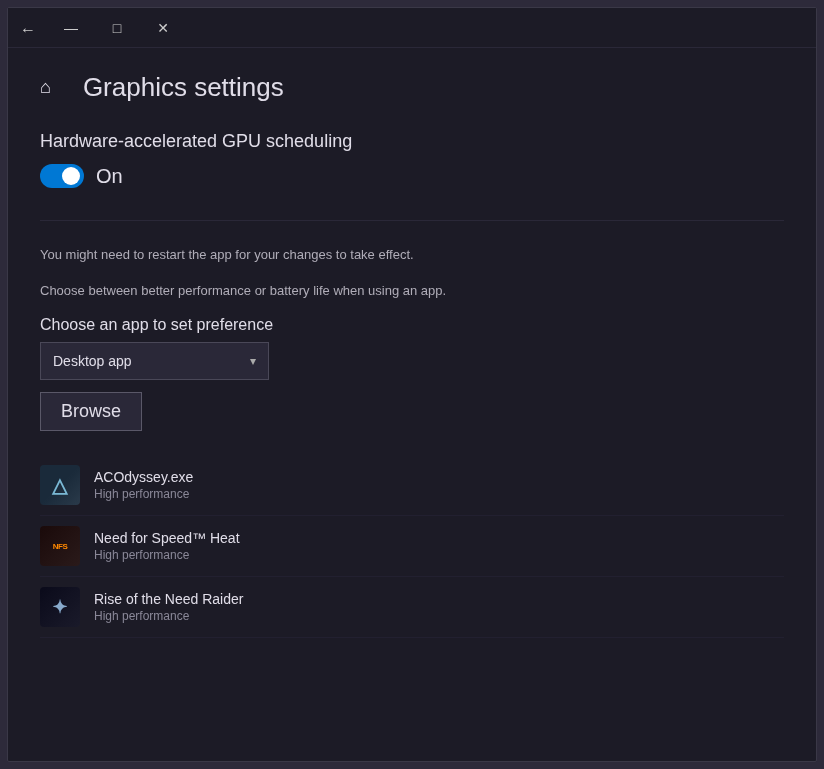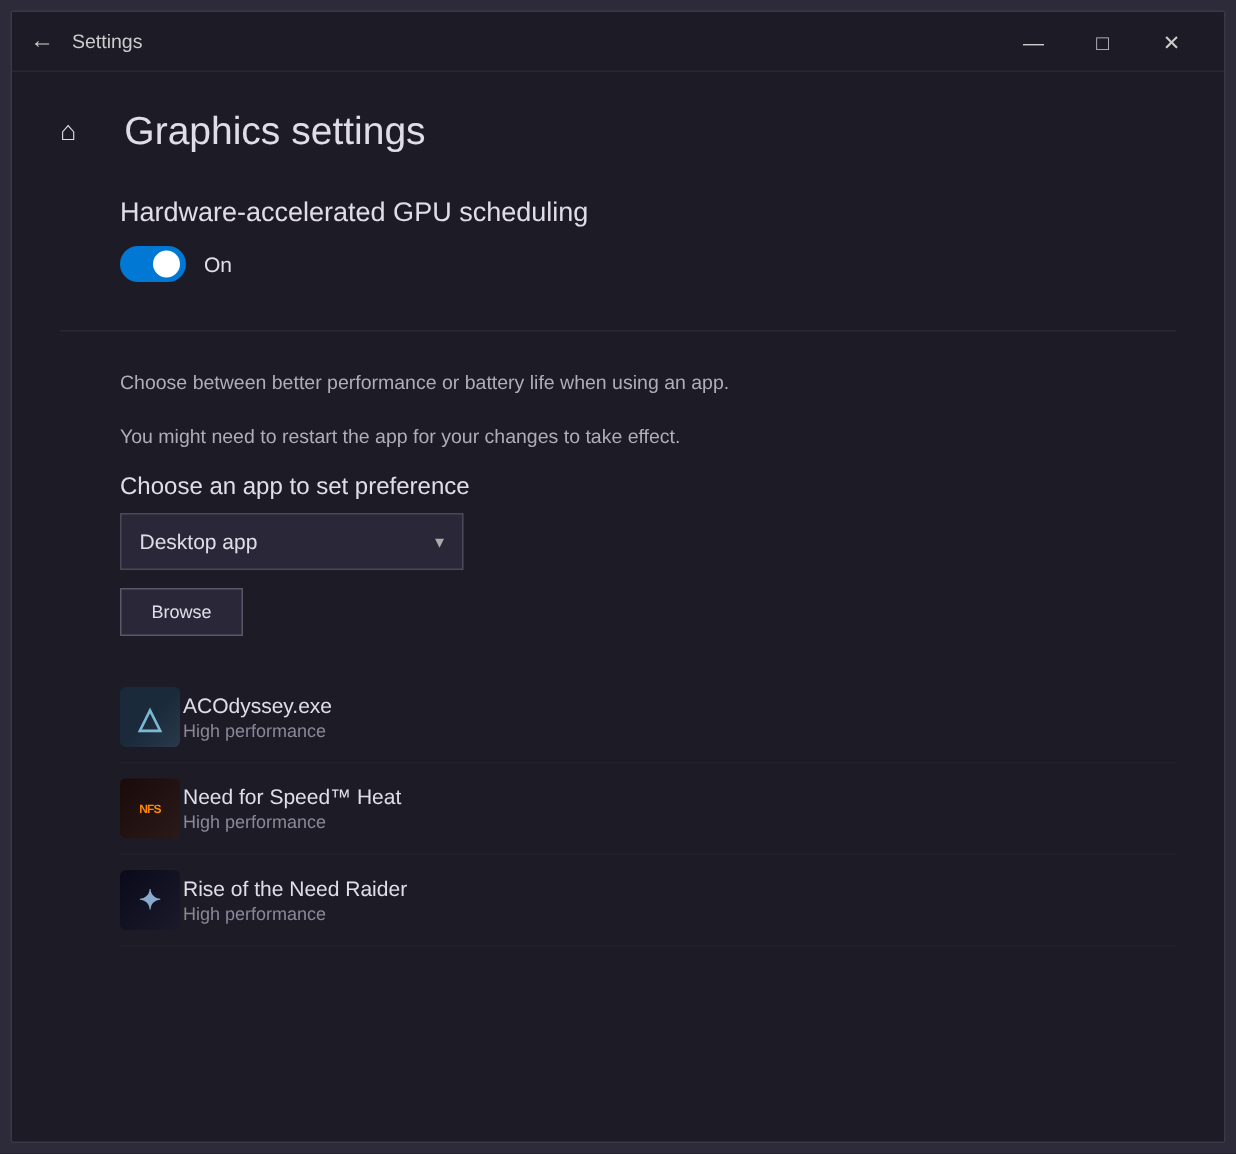--- a/index.html
+++ b/index.html
@@ -93,21 +93,20 @@
     .page-title {
       font-size: 26px;
       font-weight: 300;
       color: #e0dde8;
       margin-left: 16px;
     }
 
     
     .section {
       margin-bottom: 32px;
-      margin-left: 40px;
     }
 
     .section-title {
       font-size: 18px;
       font-weight: 400;
       color: #e0dde8;
       margin-bottom: 12px;
     }
 
     .section-desc {
@@ -143,21 +142,21 @@
       position: absolute;
       top: 3px;
       left: 22px;
       width: 18px;
       height: 18px;
       background: white;
       border-radius: 50%;
     }
 
     .toggle-label {
-      font-size: 14px;
+      font-size: 20px;
       color: #e0dde8;
     }
 
     
     .divider {
       border: none;
       border-top: 1px solid #2a2838;
       margin: 4px 0 24px 0;
     }
 
@@ -186,38 +185,38 @@
     .dropdown-arrow {
       font-size: 12px;
       color: #aaa;
     }
 
     
     .browse-btn {
       background: #2a2838;
       border: 1px solid #5a5868;
       color: #e0dde8;
-      font-size: 12px;
+      font-size: 18px;
       padding: 8px 20px;
       cursor: pointer;
       margin-bottom: 24px;
     }
 
     
     .app-list {
       display: flex;
       flex-direction: column;
       gap: 0;
     }
 
     .app-item {
       display: flex;
       align-items: center;
       padding: 10px 0;
-      gap: 2px;
+      gap: 14px;
       border-bottom: 1px solid #222030;
     }
 
     .app-icon {
       width: 40px;
       height: 40px;
       border-radius: 4px;
       flex-shrink: 0;
       display: flex;
       align-items: center;
@@ -303,21 +302,20 @@
       background: #3a3848;
     }
   </style>
 </head>
 <body>
 
 <div class="window">
 
   <div class="titlebar">
     <button class="titlebar-back">←</button>
-    <span class="titlebar-title">Settings</span>
     <div class="titlebar-controls">
       <button class="titlebar-btn">—</button>
       <button class="titlebar-btn">□</button>
       <button class="titlebar-btn close">✕</button>
     </div>
   </div>
 
   <div class="content">
 
     <div class="page-header">
@@ -333,22 +331,22 @@
             <div class="toggle-thumb"></div>
           </div>
         </div>
         <span class="toggle-label">On</span>
       </div>
     </div>
 
     <hr class="divider">
 
     <div class="section">
+      <div class="section-desc">You might need to restart the app for your changes to take effect.</div>
       <div class="section-desc">Choose between better performance or battery life when using an app.</div>
-      <div class="section-desc">You might need to restart the app for your changes to take effect.</div>
 
       <div class="dropdown-label">Choose an app to set preference</div>
       <div class="dropdown">
         <span>Desktop app</span>
         <span class="dropdown-arrow">▾</span>
       </div>
 
       <button class="browse-btn">Browse</button>
 
       

